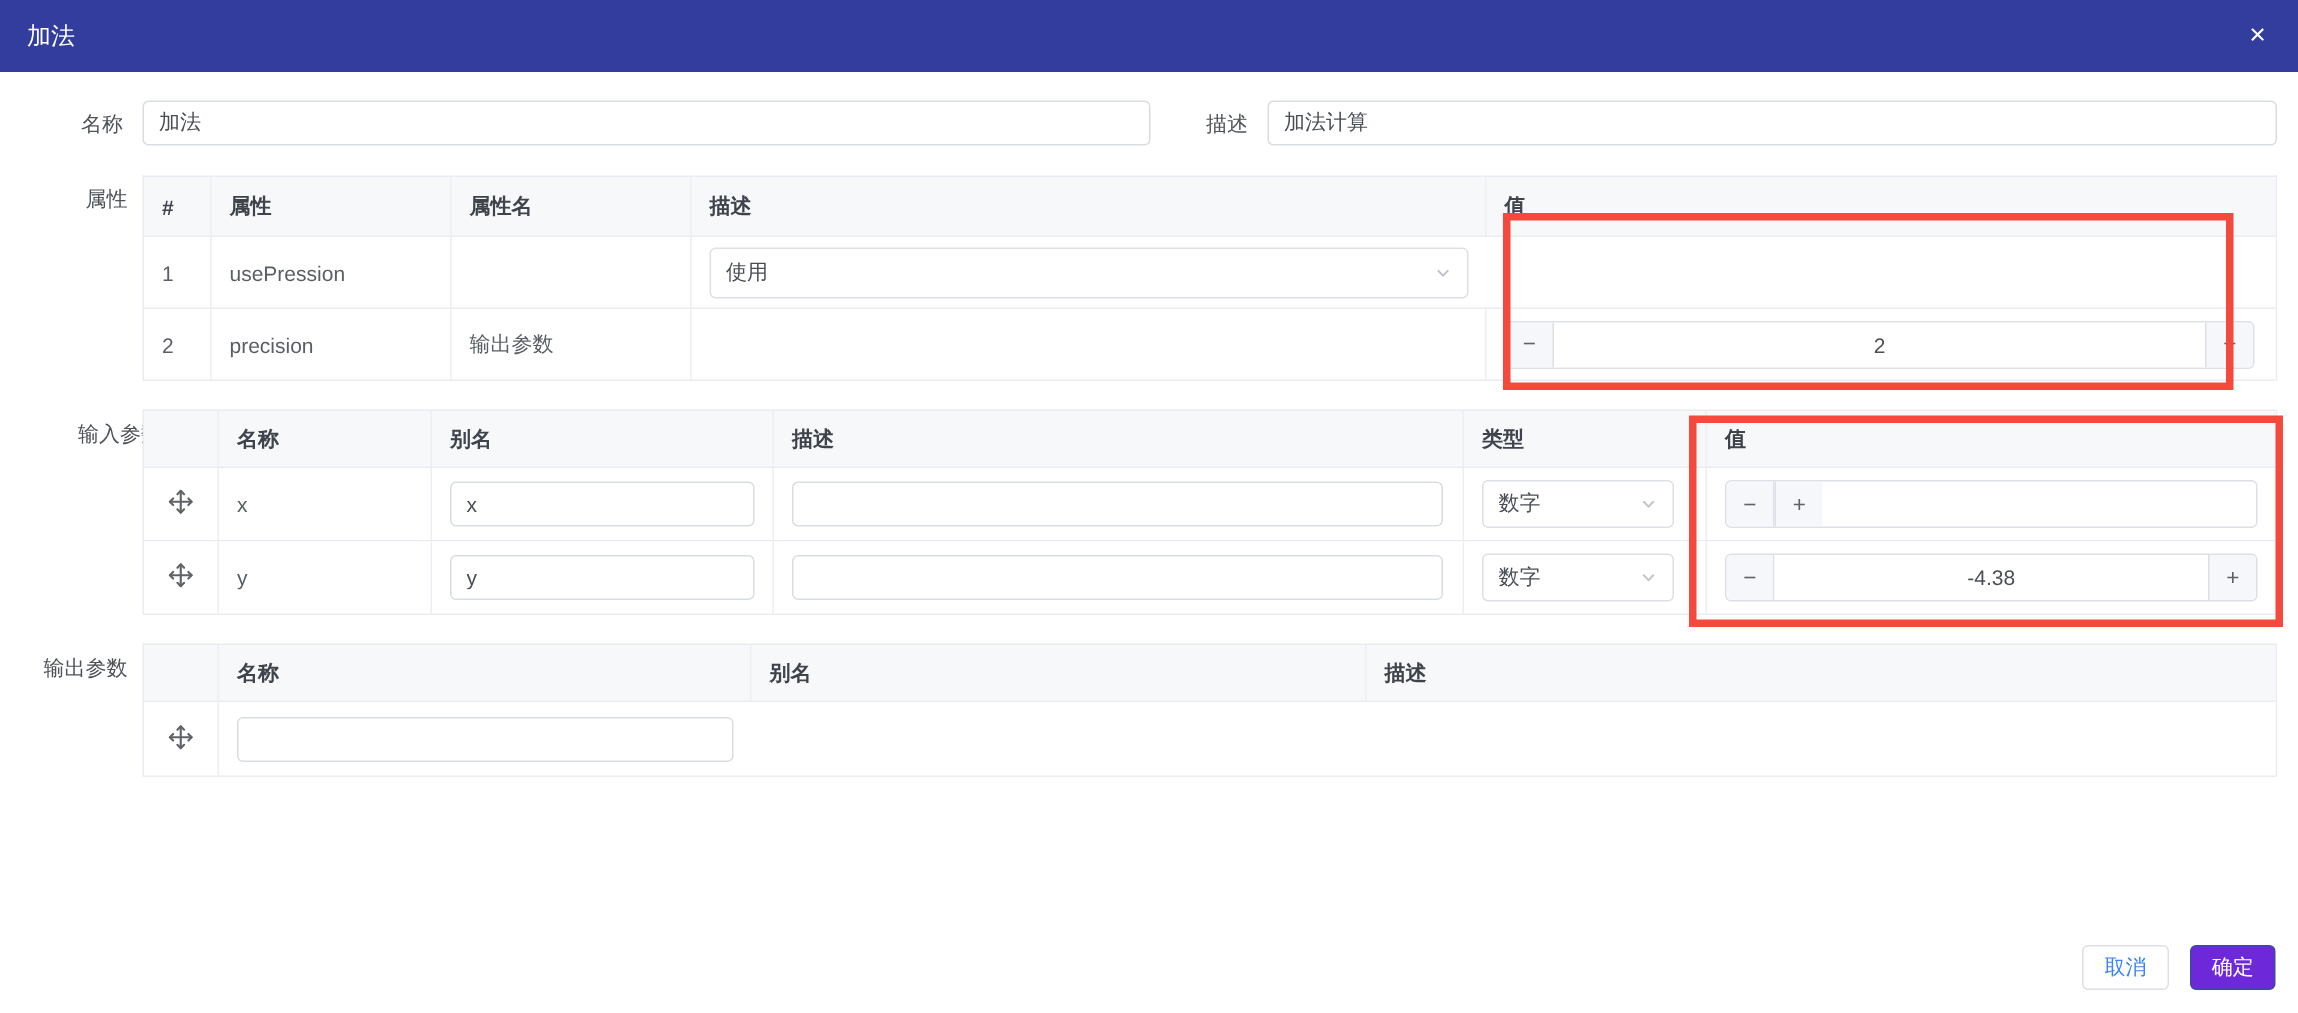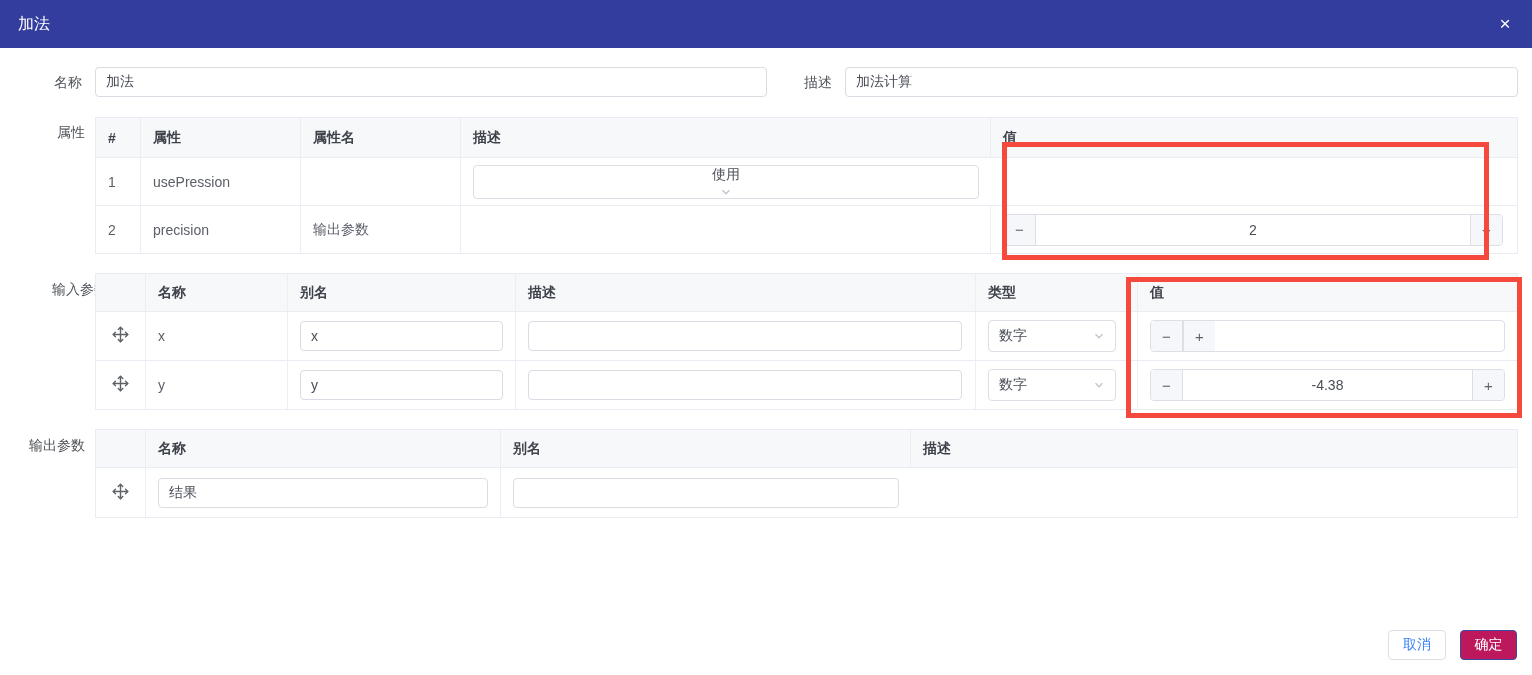--- a/index.html
+++ b/index.html
@@ -70,21 +70,21 @@
   .anno {
     position:absolute; border:5px solid #f5493d; pointer-events:none; z-index:50;
   }
 
   
   .btn {
     position:absolute; height:30px; border-radius:4px; font-size:14px;
     display:flex; align-items:center; justify-content:center; cursor:pointer;
   }
   .btn-cancel { left:1388px; top:630px; width:58px; background:#fff; border:1px solid #dcdfe6; color:#3b82f6; }
-  .btn-confirm { left:1460px; top:630px; width:57px; background:#be185d; border:1px solid #3a4aa3; color:#fff; }
+  .btn-confirm { left:1460px; top:630px; width:57px; background:#6d28d9; border:1px solid #3a4aa3; color:#fff; }
 
   .chev svg { display:block; }
 </style>
 </head>
 <body>
 
 <div class="stage">
 
   <div class="dlg-header">
     <span class="dlg-title">加法</span>
@@ -105,21 +105,21 @@
       <div class="tcell">属性名</div>
       <div class="tcell">描述</div>
       <div class="tcell">值</div>
     </div>
 
     <div class="trow cols-props" style="height:48px;">
       <div class="tcell">1</div>
       <div class="tcell">usePression</div>
       <div class="tcell"></div>
       <div class="tcell">
-        <div class="sel" style="width:600px; height:34px;flex-direction:column;">
+        <div class="sel" style="width:600px; height:34px;">
           <span>使用</span>
           <span class="chev">
             <svg width="12" height="12" viewBox="0 0 12 12">
                 <path d="M2.5 4.2 L6 7.8 L9.5 4.2" stroke="#c0c4cc" stroke-width="1.3" fill="none"></path>
               </svg>
           </span>
         </div>
       </div>
     </div>
 
@@ -242,23 +242,20 @@
           <svg width="19" height="19" viewBox="0 0 24 24" fill="none" stroke="#5f6368" stroke-width="1.8" stroke-linecap="round" stroke-linejoin="round">
             <path d="M12 3 L12 21 M3 12 L21 12"></path>
               <path d="M9.2 5.6 L12 2.8 L14.8 5.6"></path>
               <path d="M9.2 18.4 L12 21.2 L14.8 18.4"></path>
               <path d="M5.6 9.2 L2.8 12 L5.6 14.8"></path>
               <path d="M18.4 9.2 L21.2 12 L18.4 14.8"></path>
           </svg>
         </span>
       </div>
       <div class="tcell">
-        <input class="txt-input" style="width: 384px;" value="结果">
-      </div>
-      <div class="tcell">
         <input class="txt-input" style="width: 585px;">
       </div>
     </div>
   </div>
 
   <div class="anno" style="left:1002px; top:142px; width:487px; height:118px;"></div>
   <div class="anno" style="left:1126px; top:277px; width:396px; height:141px;"></div>
 
   <div class="btn btn-cancel">取消</div>
   <div class="btn btn-confirm">确定</div>

